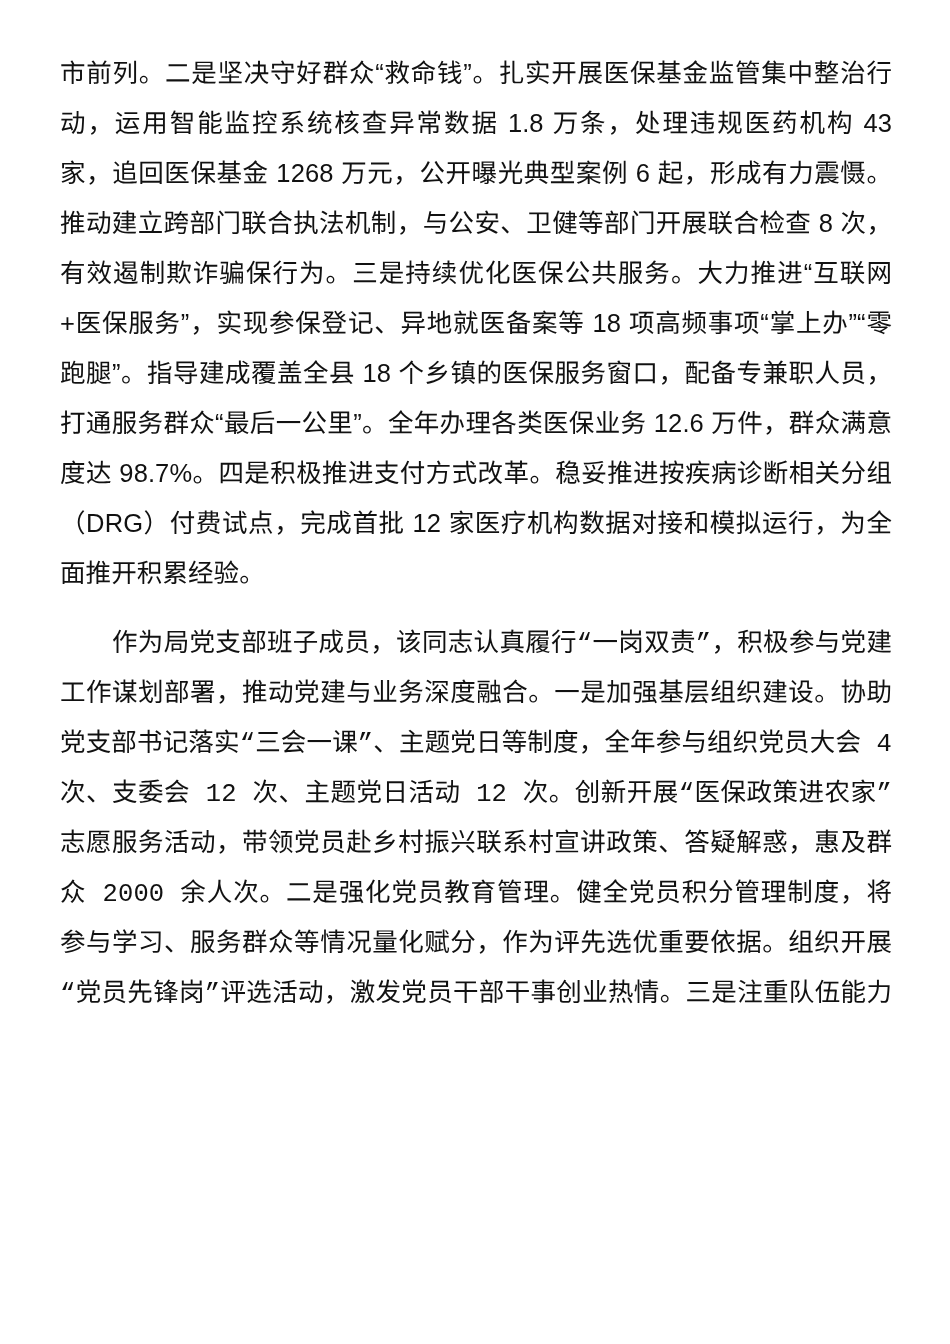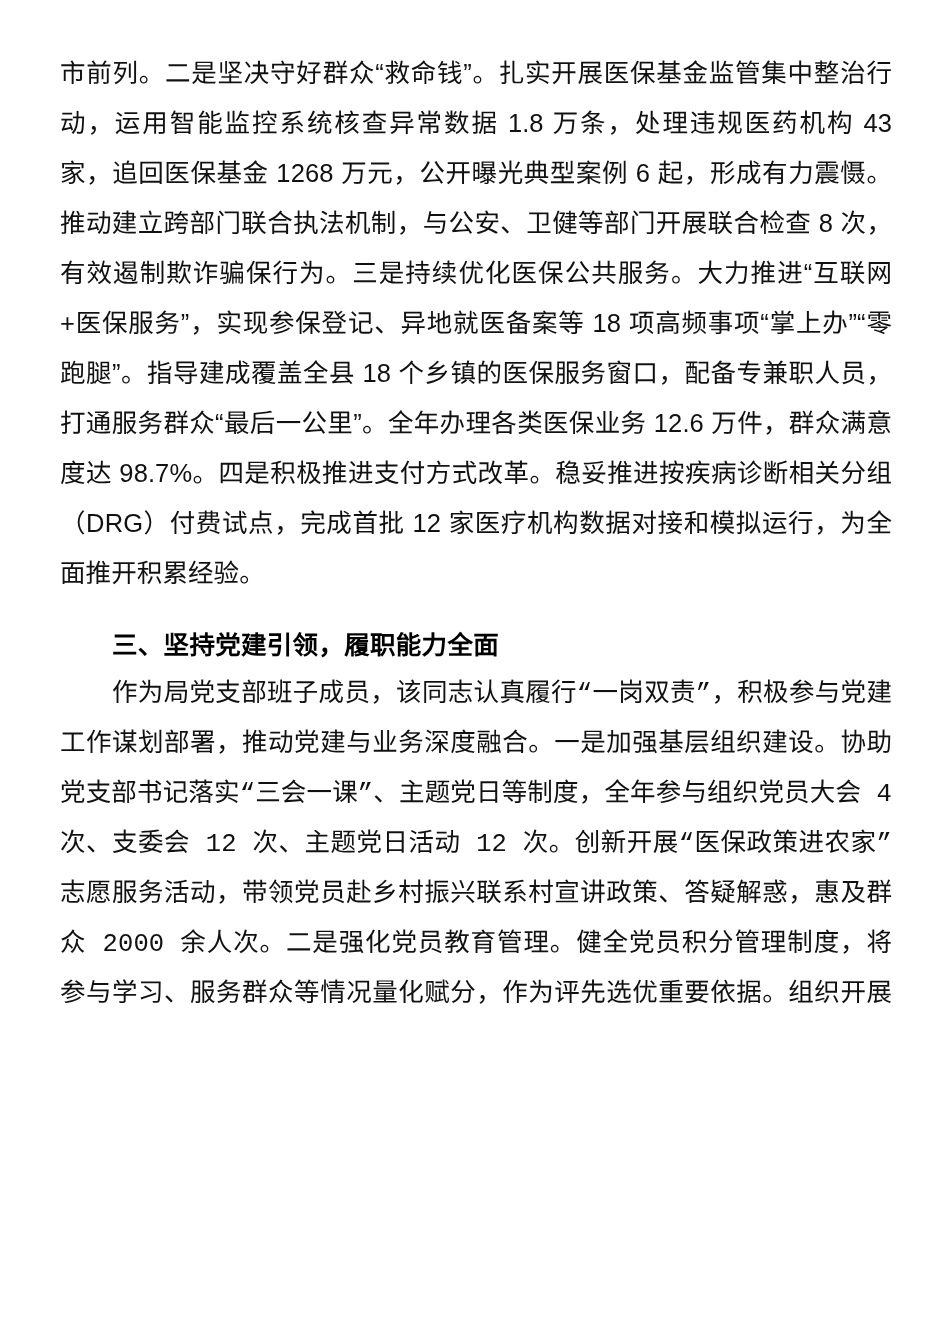--- a/index.html
+++ b/index.html
@@ -64,21 +64,20 @@
 <body>
 
 <div id="page">
 
   <div id="doc-body">
 
     <p class="para block">市前列。二是坚决守好群众“救命钱”。扎实开展医保基金监管集中整治行动，运用智能监控系统核查异常数据 1.8 万条，处理违规医药机构 43 家，追回医保基金 1268 万元，公开曝光典型案例 6 起，形成有力震慑。推动建立跨部门联合执法机制，与公安、卫健等部门开展联合检查 8 次，有效遏制欺诈骗保行为。三是持续优化医保公共服务。大力推进“互联网+医保服务”，实现参保登记、异地就医备案等 18 项高频事项“掌上办”“零跑腿”。指导建成覆盖全县 18 个乡镇的医保服务窗口，配备专兼职人员，打通服务群众“最后一公里”。全年办理各类医保业务 12.6 万件，群众满意度达 98.7%。四是积极推进支付方式改革。稳妥推进按疾病诊断相关分组（DRG）付费试点，完成首批 12 家医疗机构数据对接和模拟运行，为全面推开积累经验。</p>
 
     <div class="spacer-md"></div>
 
-    <h2 class="heading block">三、坚持党建引领，履职能力全面</h2>
 
     <p class="para indent block">作为局党支部班子成员，该同志认真履行“一岗双责”，积极参与党建工作谋划部署，推动党建与业务深度融合。一是加强基层组织建设。协助党支部书记落实“三会一课”、主题党日等制度，全年参与组织党员大会 4 次、支委会 12 次、主题党日活动 12 次。创新开展“医保政策进农家”志愿服务活动，带领党员赴乡村振兴联系村宣讲政策、答疑解惑，惠及群众 2000 余人次。二是强化党员教育管理。健全党员积分管理制度，将参与学习、服务群众等情况量化赋分，作为评先选优重要依据。组织开展“党员先锋岗”评选活动，激发党员干部干事创业热情。三是注重队伍能力建设。牵头举办“医保讲堂”12 期，邀请专家授课、组织业务骨干交流经验，提升干部职工专业素养。注重青年干部培养，结对帮带 3 名年轻同志，帮助其快速成长成才。</p>
 
     <div class="spacer-md"></div>
 
 
   </div>
 
 </div>
 

